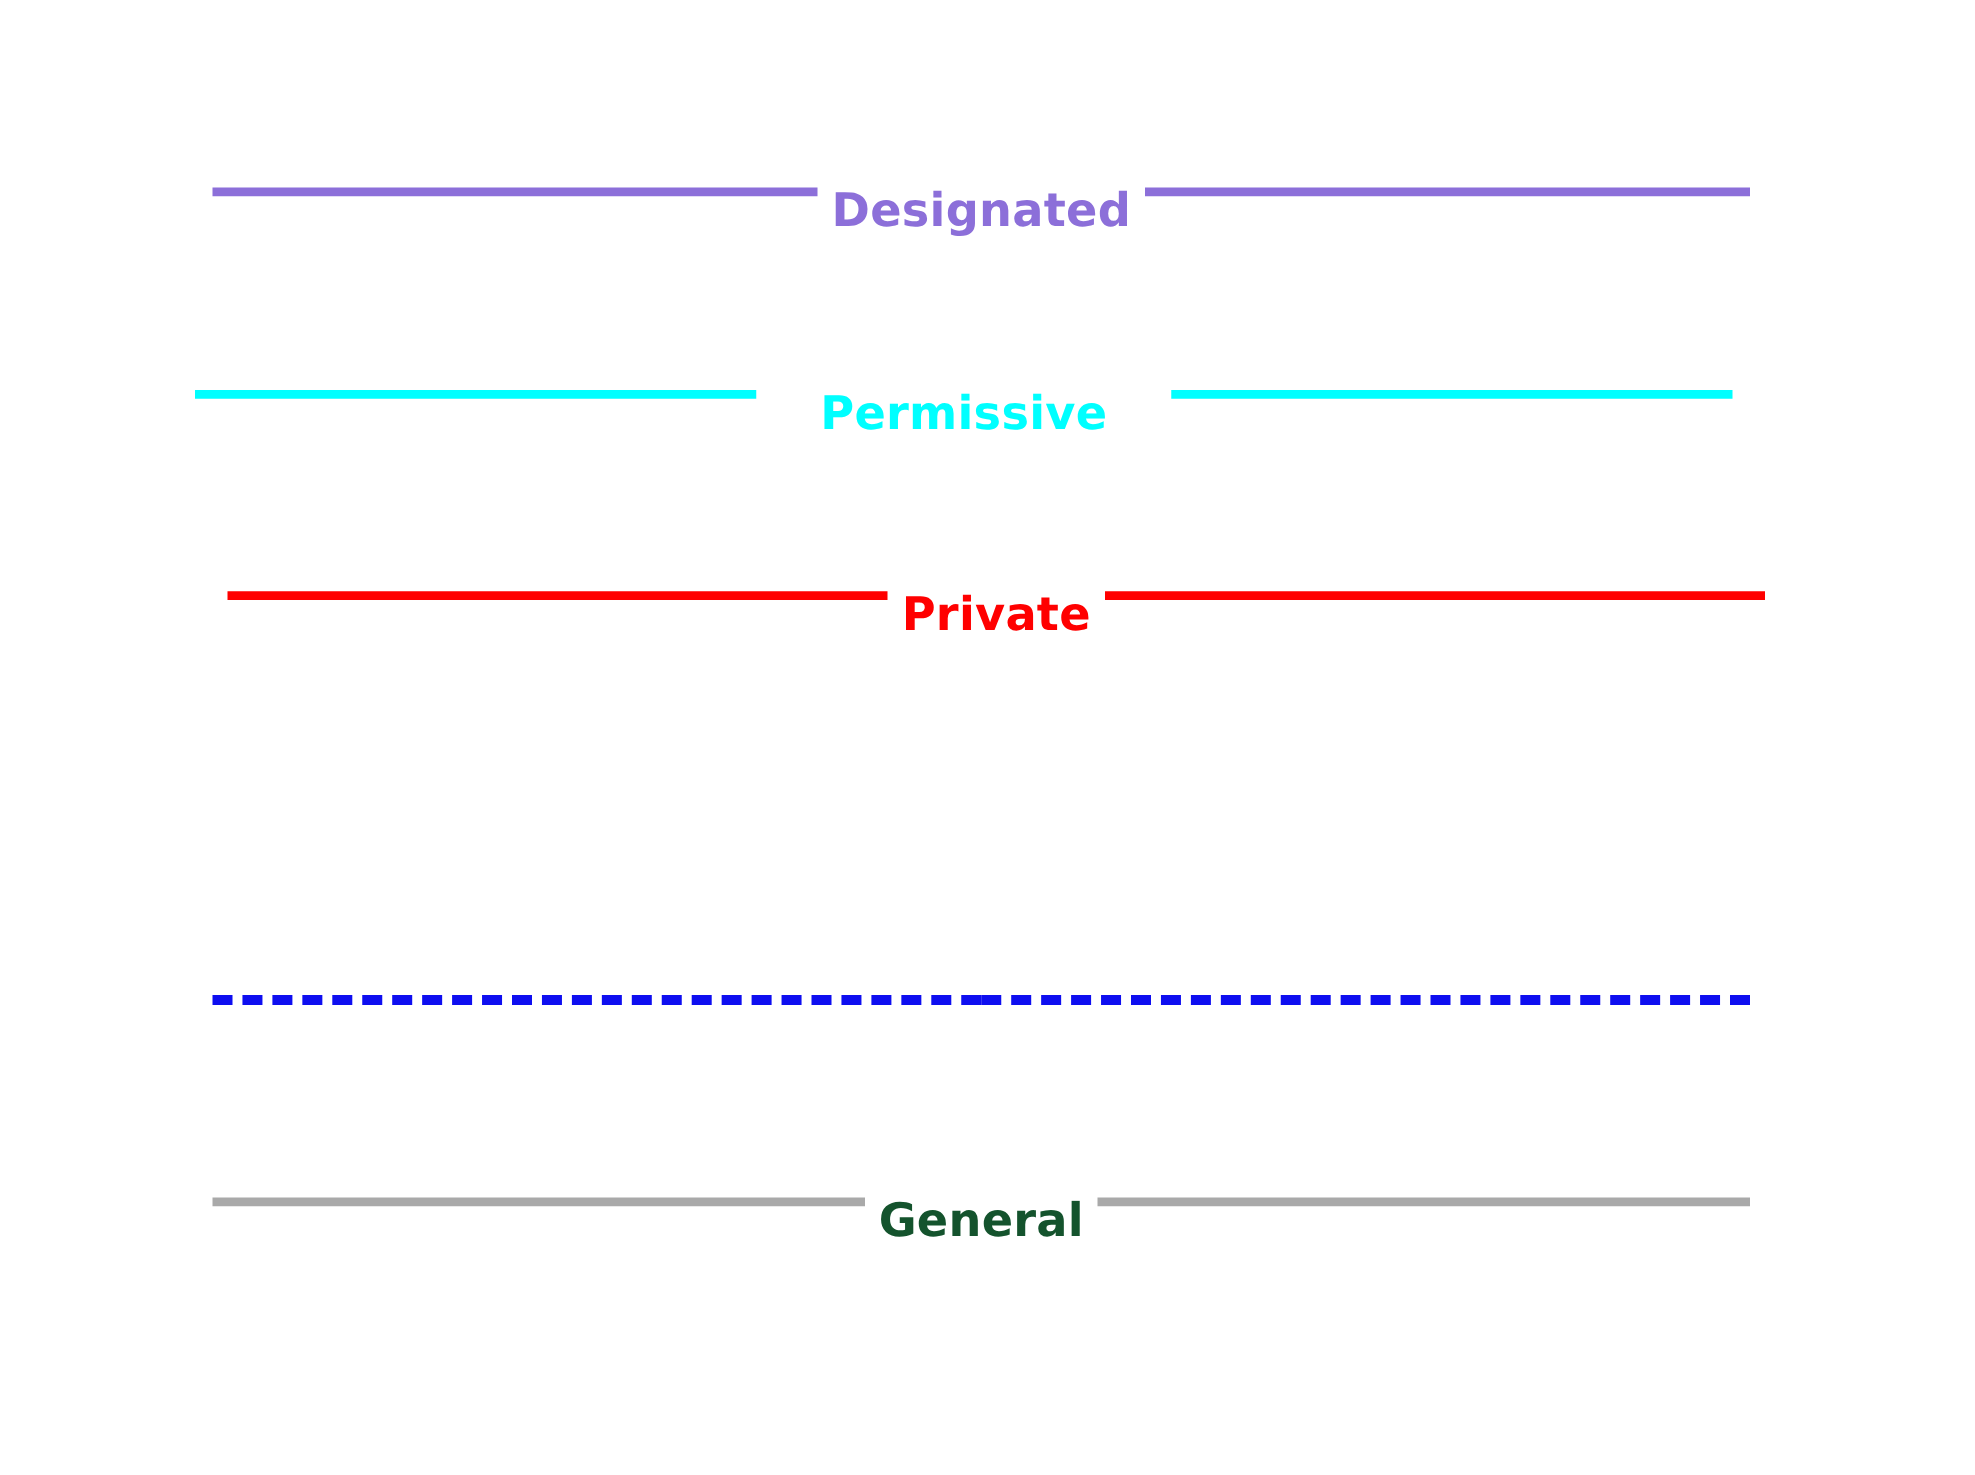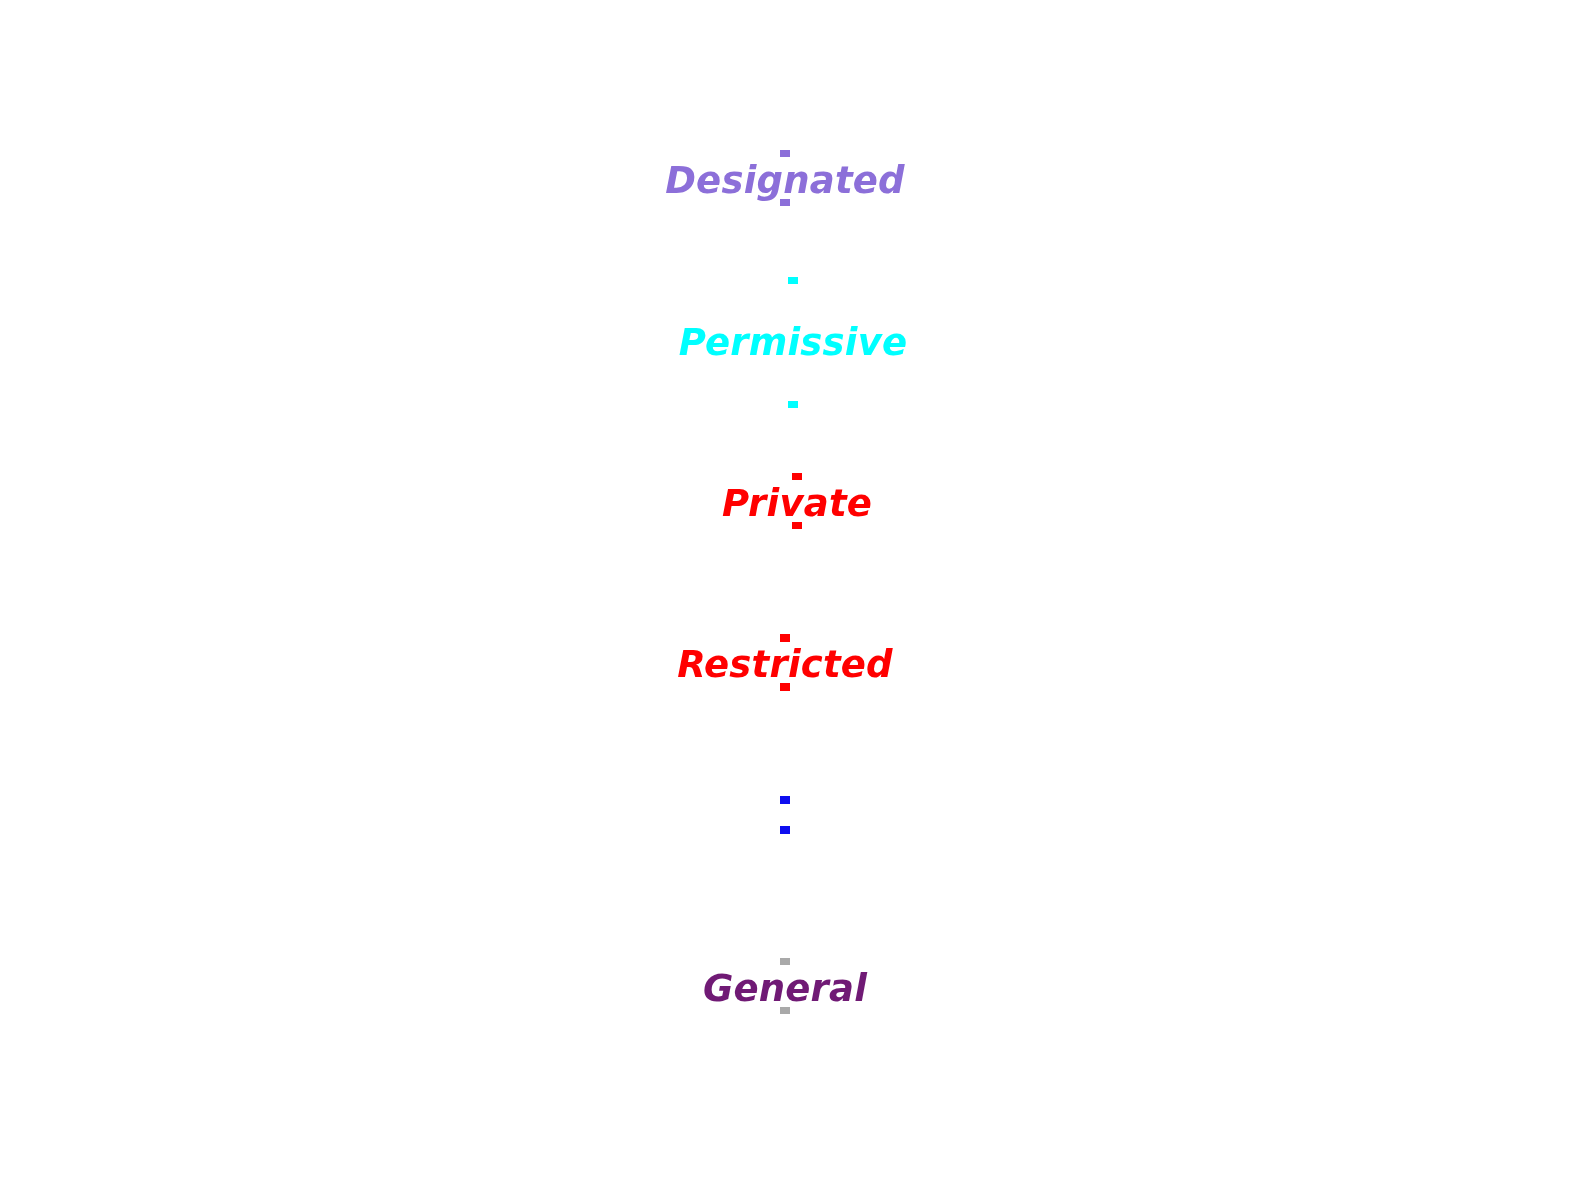--- a/index.html
+++ b/index.html
@@ -19,24 +19,22 @@
     width: 1580px;
     height: 1180px;
     background: #ffffff;
   }
   .legend-row {
     position: absolute;
     left: 170px;
     width: 1230px;
     height: 60px;
     display: flex;
-    flex-direction: column;
-    align-items: center;
+    flex-direction: row;
     justify-content: center;
-    font-style: italic;
   }
   .rule {
     flex: 1 1 auto;
     height: 0;
     min-width: 10px;
   }
   .rule-solid {
     border-top-style: solid;
   }
   .rule-dashed {
@@ -56,42 +54,37 @@
 <body>
 
 <div id="legend-canvas" style="background: rgb(255, 255, 255);">
 
   <div class="legend-row" style="left: 170px; width: 1230px; top: 150px;">
     <span class="rule rule-left rule-solid" style="border-top-width: 7px; border-top-color: rgb(140, 111, 217);"></span>
     <span class="legend-label" style="color: rgb(140, 111, 217);">Designated</span>
     <span class="rule rule-right rule-solid" style="border-top-width: 7px; border-top-color: rgb(140, 111, 217);"></span>
   </div>
 
-  <div class="legend-row" style="left: 178px; width: 1230px; top: 312px; gap: 40px;">
+  <div class="legend-row" style="left: 156px; width: 1230px; top: 312px; gap: 40px;">
     <span class="rule rule-left rule-solid" style="border-top-width: 7px; border-top-color: rgb(0, 255, 255);"></span>
     <span class="legend-label" style="color: rgb(0, 255, 255);">Permissive</span>
     <span class="rule rule-right rule-solid" style="border-top-width: 7px; border-top-color: rgb(0, 255, 255);"></span>
   </div>
 
   <div class="legend-row" style="left: 182px; width: 1230px; top: 473px;">
     <span class="rule rule-left rule-solid" style="border-top-width: 7px; border-top-color: rgb(255, 0, 0);"></span>
     <span class="legend-label" style="color: rgb(255, 0, 0);">Private</span>
     <span class="rule rule-right rule-solid" style="border-top-width: 7px; border-top-color: rgb(255, 0, 0);"></span>
   </div>
 
-  <div class="legend-row" style="left: 170px; width: 1230px; top: 634px;">
-    <span class="rule rule-left rule-dashed" style="border-top-width: 8px; border-top-color: rgb(255, 0, 0);"></span>
-    <span class="legend-label" style="color: rgb(255, 0, 0);">Restricted</span>
-    <span class="rule rule-right rule-dashed" style="border-top-width: 8px; border-top-color: rgb(255, 0, 0);"></span>
-  </div>
 
   <div class="legend-row" style="left: 170px; width: 1230px; top: 796px;">
     <span class="rule rule-left rule-dashed" style="border-top-width: 8px; border-top-color: rgb(14, 14, 240);"></span>
     <span class="rule rule-right rule-dashed" style="border-top-width: 8px; border-top-color: rgb(14, 14, 240);"></span>
   </div>
 
   <div class="legend-row" style="left: 170px; width: 1230px; top: 958px;">
     <span class="rule rule-left rule-solid" style="border-top-width: 7px; border-top-color: rgb(169, 169, 169);"></span>
-    <span class="legend-label" style="color: #701a75;">General</span>
+    <span class="legend-label" style="color: #14532d;">General</span>
     <span class="rule rule-right rule-solid" style="border-top-width: 7px; border-top-color: rgb(169, 169, 169);"></span>
   </div>
 
 </div>
 
 </body></html>

